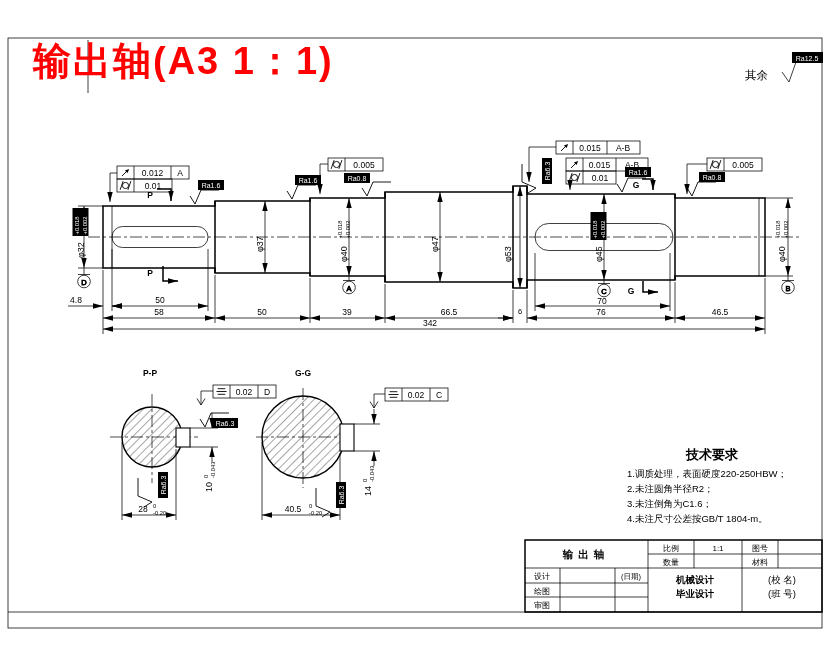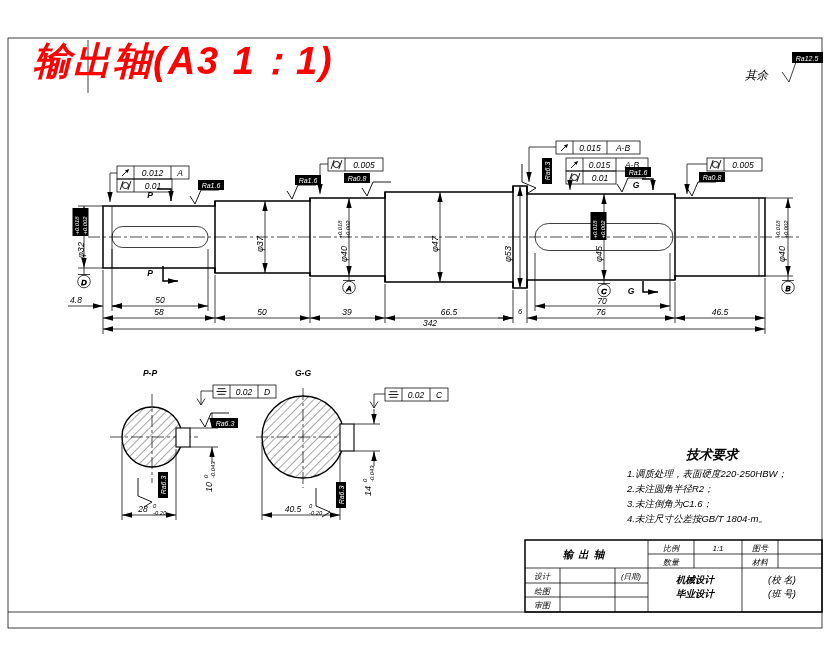--- a/index.html
+++ b/index.html
@@ -1,17 +1,17 @@
 <!DOCTYPE html>
 <html><head>
 <meta charset="utf-8">
 <style>
   html,body{margin:0;padding:0;background:#fff;}
   #stage{position:relative;width:830px;height:654px;background:#ffffff;overflow:hidden;
-         font-family:"Liberation Sans",sans-serif;font-style:italic;}
+         font-family:"Liberation Sans",sans-serif;}
   svg text{font-family:"Liberation Sans","DejaVu Sans",sans-serif;fill:#000;}
   .ln{stroke:#000;stroke-width:0.75;fill:none;}
   .lt{stroke:#000;stroke-width:1.5;fill:none;}
   .cl{stroke:#000;stroke-width:0.7;fill:none;stroke-dasharray:12 3 3 3;}
   .dt{font-size:8.5px;text-anchor:middle;}
   .dtl{font-size:9px;text-anchor:start;}
   .dts{font-size:5.8px;text-anchor:start;}
   .dtw{font-size:7px;text-anchor:middle;fill:#fff;}
   .dtww{font-size:5.8px;text-anchor:start;fill:#fff;}
   .zh{font-size:8px;text-anchor:middle;}

